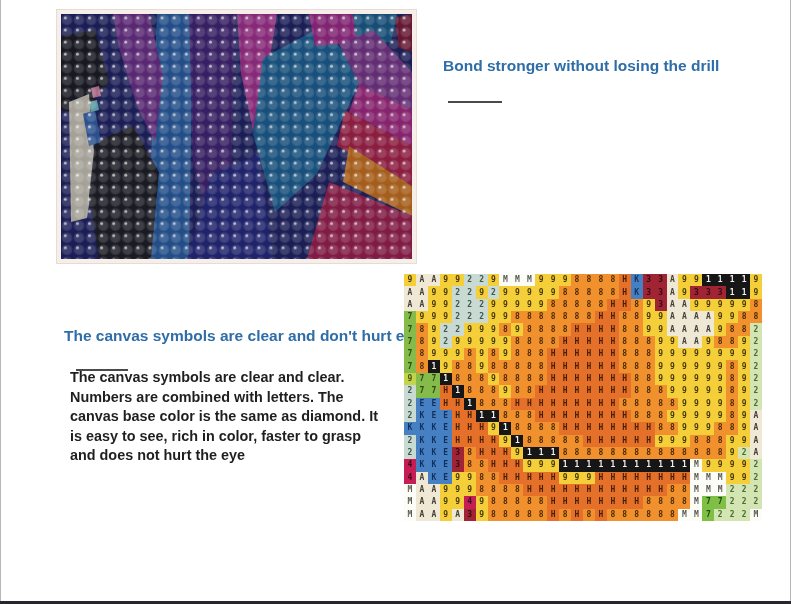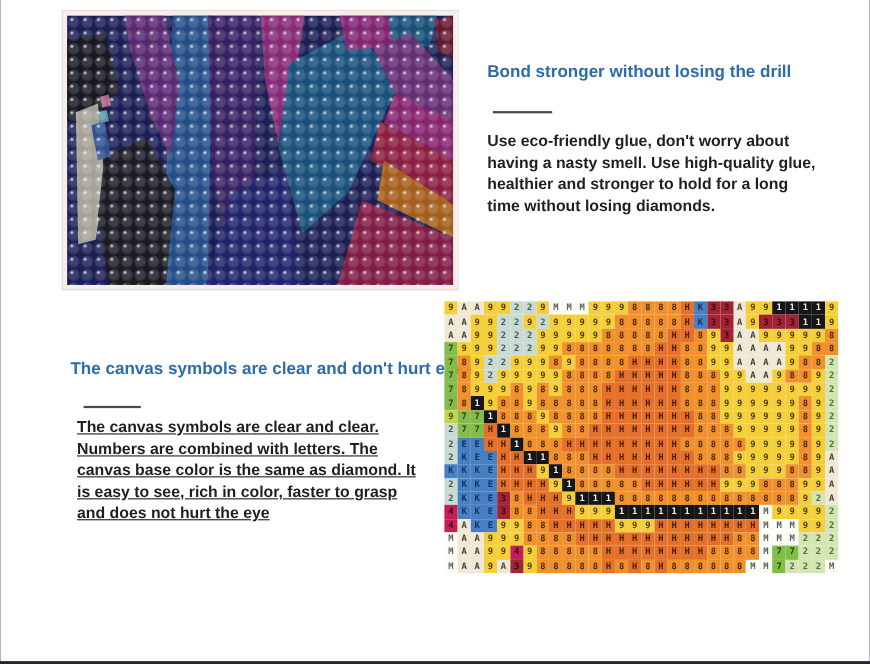--- a/index.html
+++ b/index.html
@@ -17,21 +17,21 @@
 
   
   .h-blue{position:absolute;margin:0;color:#2e6da7;font-size:15.5px;font-weight:bold;white-space:nowrap;}
   #glue-heading{left:443px;top:57px;}
   #canvas-heading{left:64px;top:327px;}
   .divider{position:absolute;height:0;border-top:2px solid #4a4a4a;}
   #divider-glue{left:448px;top:101px;width:54px;}
   #divider-canvas{left:76px;top:369px;width:52px;}
   .body-text{position:absolute;margin:0;color:#1f1f1f;font-size:14.4px;font-weight:bold;line-height:19.6px;}
   #glue-body{left:443px;top:120px;width:306px;}
-  #canvas-body{left:70px;top:380px;width:316px;text-decoration:underline;}
+  #canvas-body{left:70px;top:368px;width:316px;}
 
   
   #symbol-grid{position:absolute;left:404px;top:274px;width:358px;height:247px;
                display:grid;grid-template-columns:repeat(30,1fr);grid-template-rows:repeat(20,1fr);}
   .sg-cell{display:flex;align-items:center;justify-content:center;
            font-family:"DejaVu Sans Mono",monospace;font-size:8px;font-weight:bold;line-height:1;}
 </style>
 </head>
 <body>
 
@@ -72,21 +72,20 @@
           <polygon points="22,100 34,96 40,128 28,132" fill="#3b6fc0"></polygon>
           <polygon points="28,88 36,86 38,96 30,98" fill="#7ed8da"></polygon>
           <polygon points="30,74 38,72 40,82 32,84" fill="#ee8fb5"></polygon>
         </g>
       <rect width="351" height="245" fill="url(#beads)"></rect>
     </svg>
   </figure>
 
   <h2 class="h-blue" id="glue-heading">Bond stronger without losing the drill</h2>
   <div class="divider" id="divider-glue"></div>
-  <p class="body-text" id="glue-body">Use eco-friendly glue, don't worry about having a nasty smell. Use high-quality glue, healthier and stronger to hold for a long time without losing diamonds.</p>
 
   <h2 class="h-blue" id="canvas-heading">The canvas symbols are clear and don't hurt eyes.</h2>
   <div class="divider" id="divider-canvas"></div>
   <p class="body-text" id="canvas-body">The canvas symbols are clear and clear. Numbers are combined with letters. The canvas base color is the same as diamond. It is easy to see, rich in color, faster to grasp and does not hurt the eye</p>
 
   <div id="symbol-grid">
       <div class="sg-cell" style="background: rgb(244, 207, 57); color: rgb(74, 59, 10);">9</div>
       <div class="sg-cell" style="background: rgb(238, 232, 212); color: rgb(69, 65, 58);">A</div>
       <div class="sg-cell" style="background: rgb(238, 232, 212); color: rgb(69, 65, 58);">A</div>
       <div class="sg-cell" style="background: rgb(244, 207, 57); color: rgb(74, 59, 10);">9</div>

